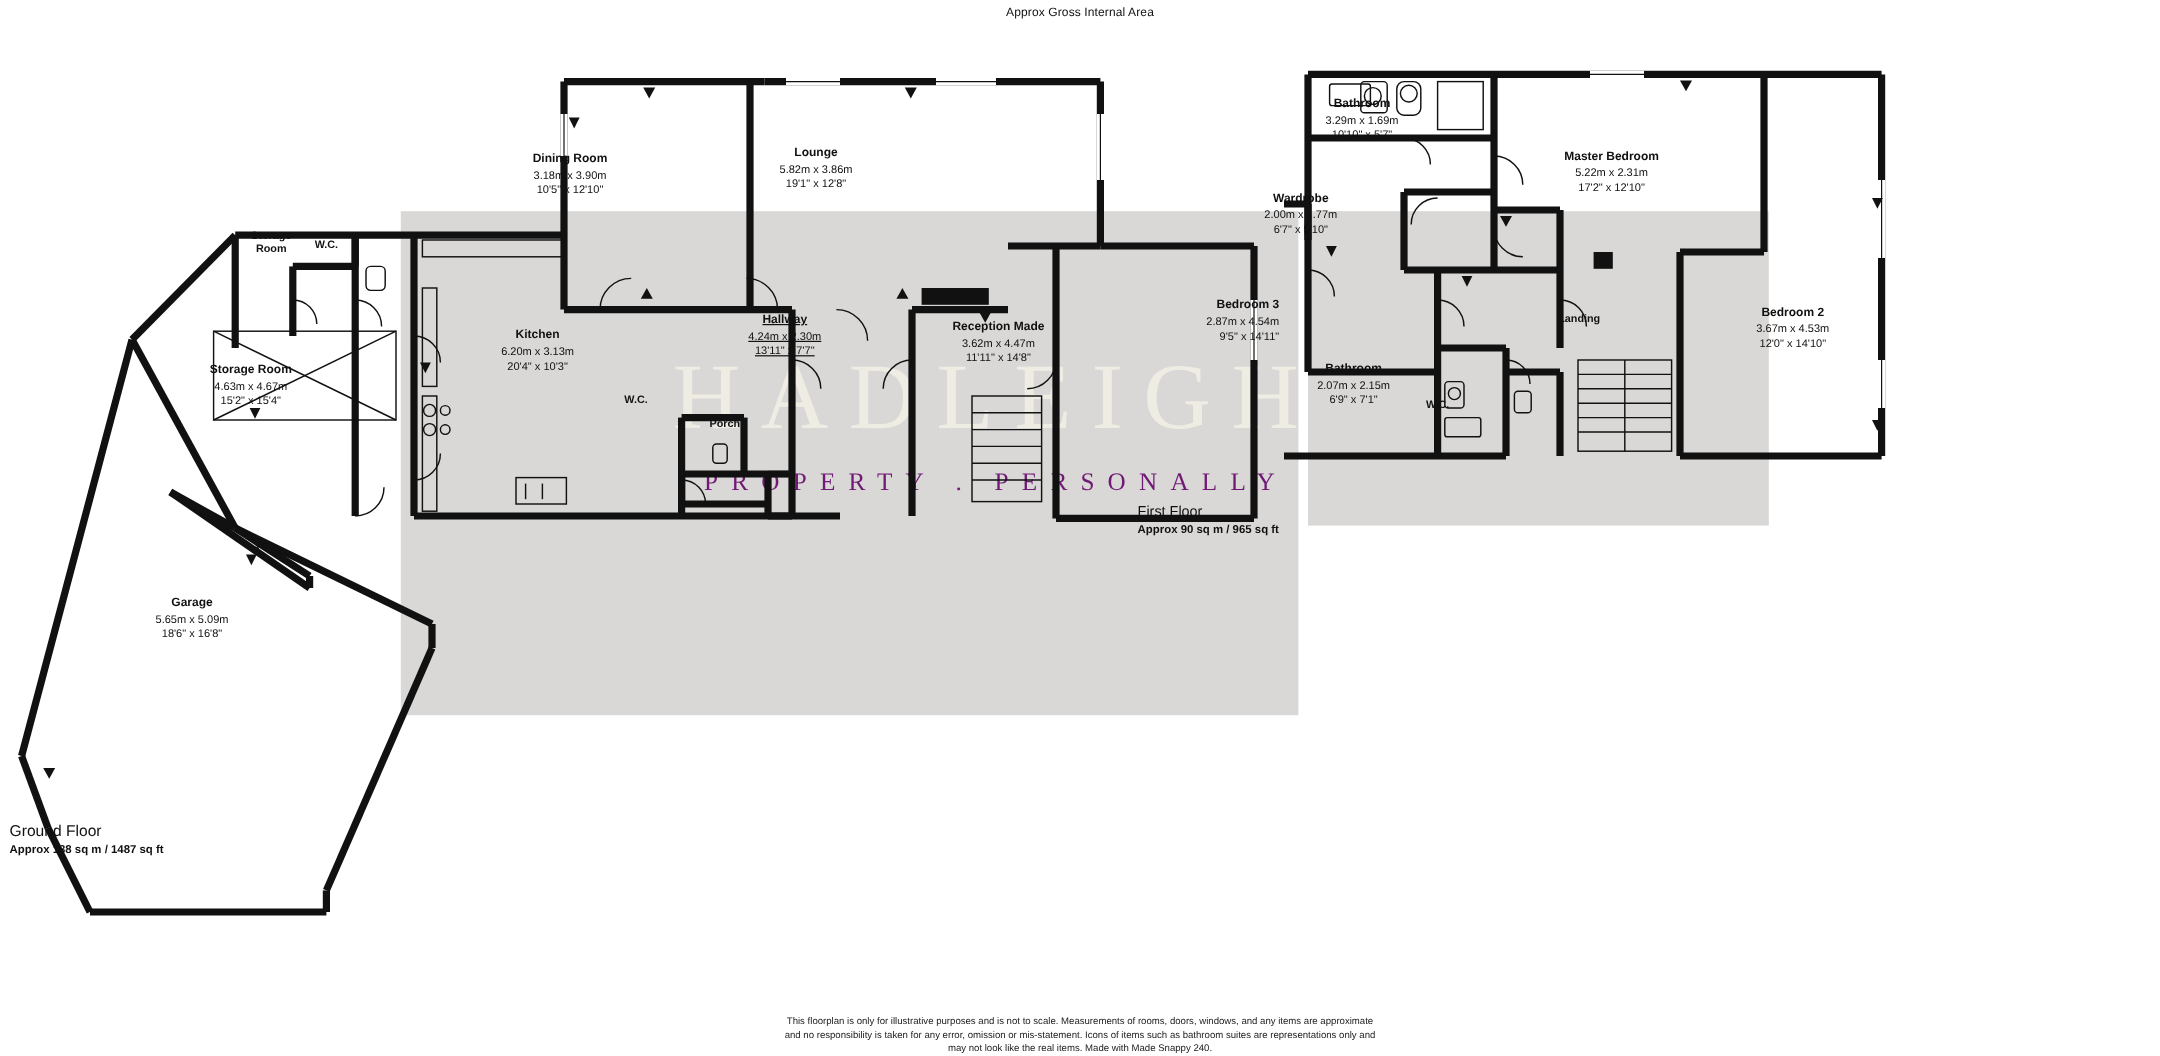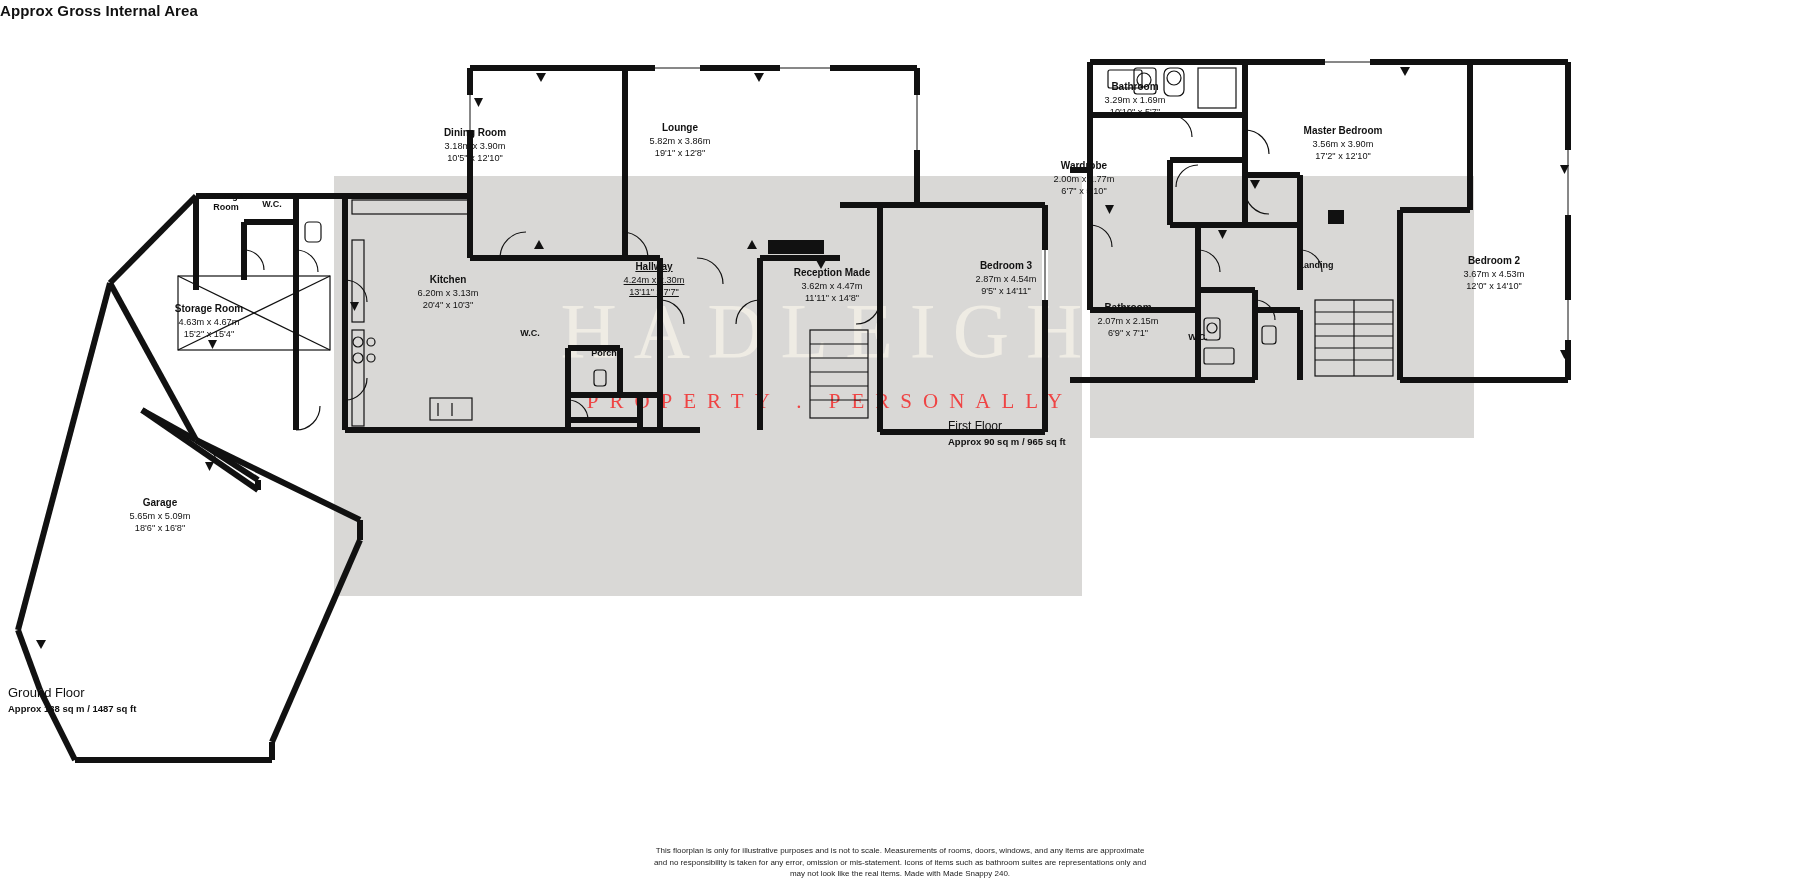--- a/index.html
+++ b/index.html
@@ -21,22 +21,23 @@
     width: 1800px;
     height: 880px;
   }
   .abs { position: absolute; }
 
   
   .header {
     top: 4px;
     left: 0;
     width: 1800px;
-    font-size: 15px;
-    font-weight: bold;
+    text-align: center;
+    font-size: 10px;
+    font-weight: normal;
     line-height: 14px;
     letter-spacing: 0.1px;
   }
 
   
   .shade {
     background: #d9d8d6;
   }
 
   
@@ -55,21 +56,21 @@
     letter-spacing: 17px;
     font-weight: 400;
     line-height: 82px;
     color: #efece4;
   }
   .wm-bot {
     font-family: "Liberation Serif", serif;
     font-size: 21px;
     letter-spacing: 11px;
     line-height: 30px;
-    color: #ef4444;
+    color: #701a75;
     margin-top: 14px;
   }
 
   
   .room {
     text-align: center;
     line-height: 12.5px;
     font-size: 9.5px;
     color: #111;
     white-space: nowrap;
@@ -438,31 +439,31 @@
   </div>
 
   <div class="abs room" style="left:1075px; top:81px; width:120px;">
     <span class="nm">Bathroom</span>
     <span class="dm">3.29m x 1.69m</span>
     <span class="dm">10'10" x 5'7"</span>
   </div>
 
   <div class="abs room" style="left:1283px; top:125px; width:120px;">
     <span class="nm">Master Bedroom</span>
-    <span class="dm">3.56m x 3.90m</span>
+    <span class="dm">5.22m x 2.31m</span>
     <span class="dm">17'2" x 12'10"</span>
   </div>
 
   <div class="abs room" style="left:1024px; top:160px; width:120px;">
     <span class="nm">Wardrobe</span>
     <span class="dm">2.00m x 1.77m</span>
     <span class="dm">6'7" x 5'10"</span>
   </div>
 
-  <div class="abs room" style="left:946px; top:260px; width:120px;">
+  <div class="abs room" style="left:946px; top:249px; width:120px;text-align:right;">
     <span class="nm">Bedroom 3</span>
     <span class="dm">2.87m x 4.54m</span>
     <span class="dm">9'5" x 14'11"</span>
   </div>
 
   <div class="abs room" style="left:1434px; top:255px; width:120px;">
     <span class="nm">Bedroom 2</span>
     <span class="dm">3.67m x 4.53m</span>
     <span class="dm">12'0" x 14'10"</span>
   </div>

